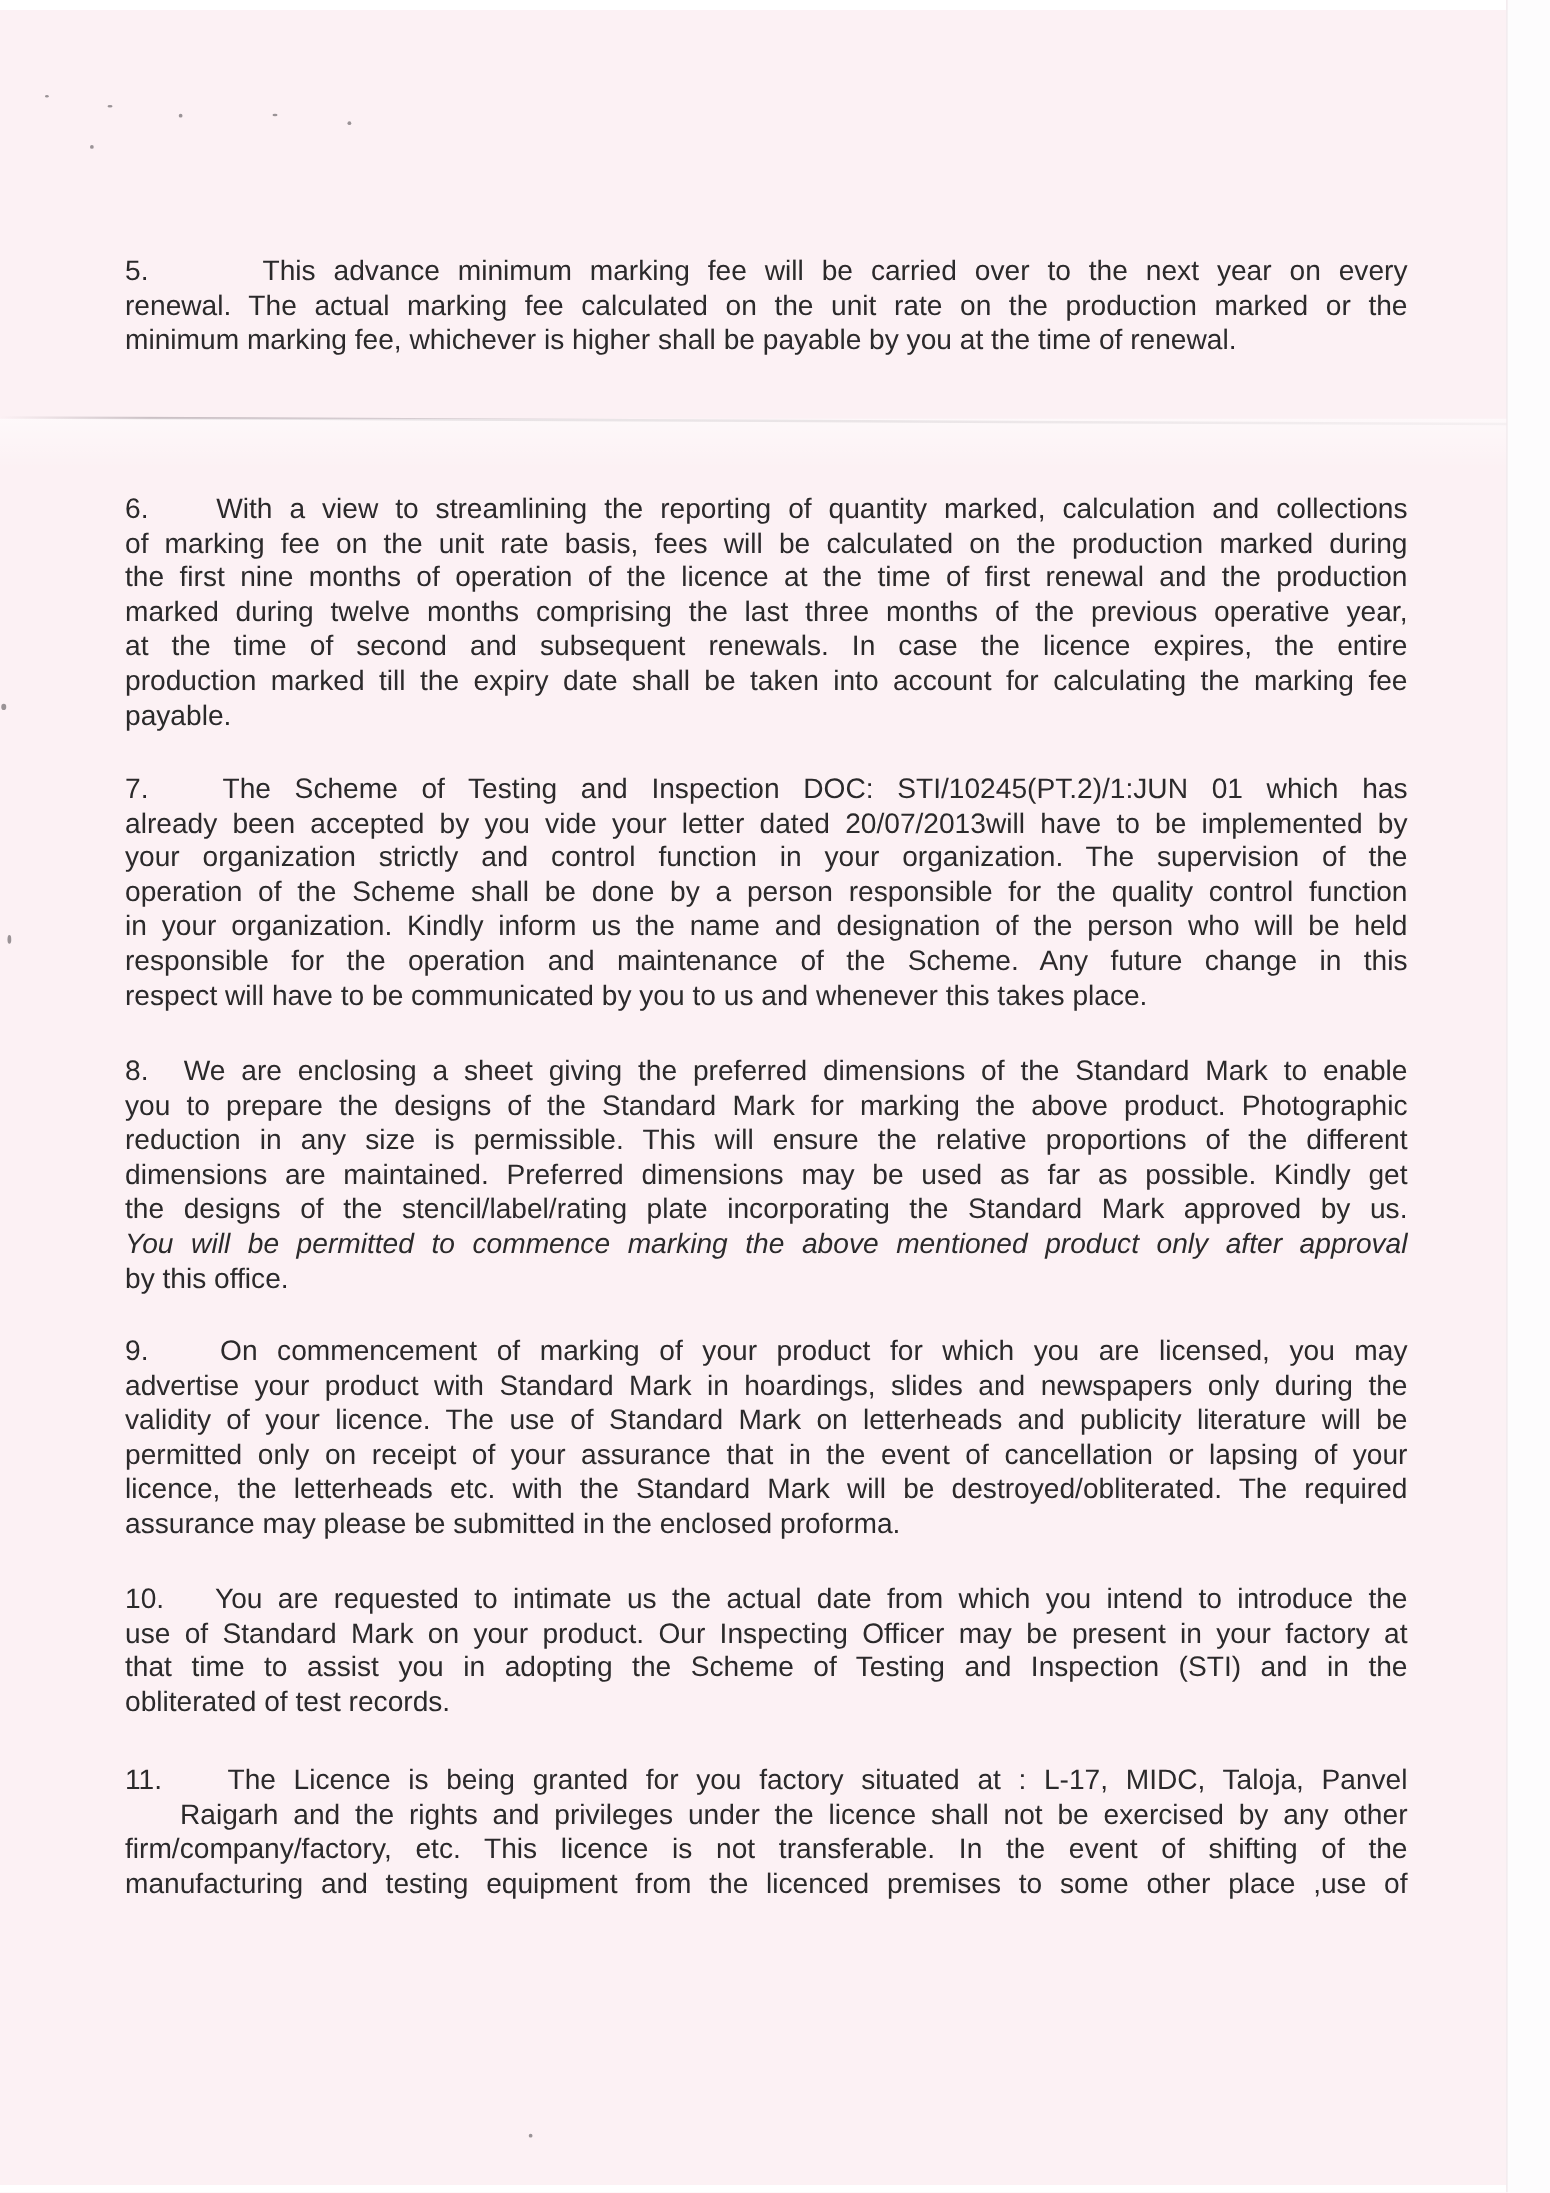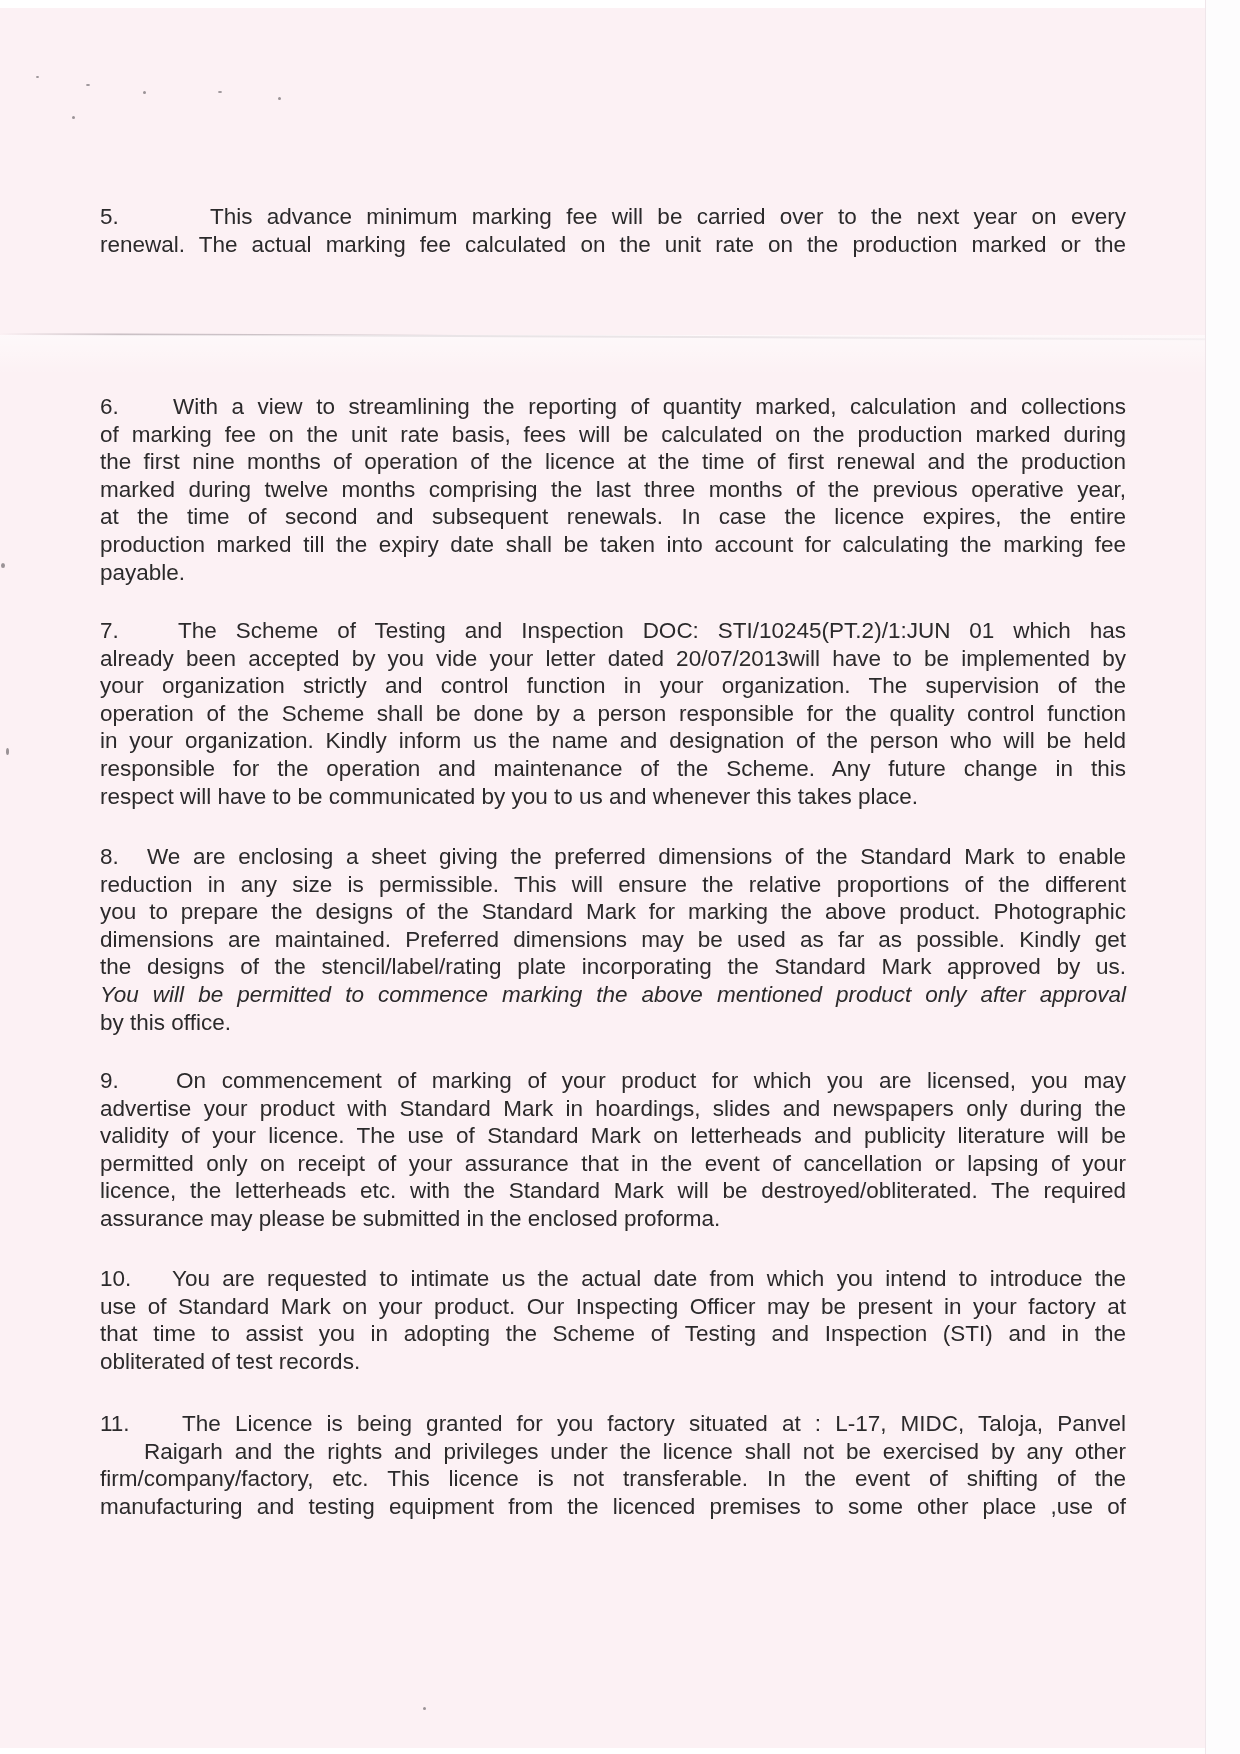--- a/index.html
+++ b/index.html
@@ -91,20 +91,21 @@
 <div class="speck" style="left:218px;top:91px;width:4px;height:2px;"></div>
 <div class="speck" style="left:278px;top:97px;width:3px;height:3px;"></div>
 <div class="speck" style="left:72px;top:116px;width:3px;height:3px;"></div>
 <div class="speck" style="left:1px;top:563px;width:4px;height:5px;"></div>
 <div class="speck" style="left:6px;top:748px;width:3px;height:7px;"></div>
 <div class="speck" style="left:423px;top:1707px;width:3px;height:3px;"></div>
 
 <div class="para" style="top:203px;">
   <span class="line" style="white-space: nowrap; word-spacing: 0px;"><span class="num" style="width:110px;">5.</span><span style="display:inline-block;width:916px;text-align:justify;text-align-last:justify;">This advance minimum marking fee will be carried over to the next year on every</span></span>
   <span class="line" style="white-space: nowrap; word-spacing: 0px;">renewal. The actual marking fee calculated on the unit rate on the production marked or the</span>
+  <span class="line last" style="white-space: nowrap; word-spacing: 0px;">minimum marking fee, whichever is higher shall be payable by you at the time of renewal.</span>
 </div>
 
 <div class="para" style="top:393px;">
   <span class="line" style="white-space: nowrap; word-spacing: 0px;"><span class="num" style="width:73px;">6.</span><span style="display:inline-block;width:953px;text-align:justify;text-align-last:justify;">With a view to streamlining the reporting of quantity marked, calculation and collections</span></span>
   <span class="line" style="white-space: nowrap; word-spacing: 0px;">of marking fee on the unit rate basis, fees will be calculated on the production marked during</span>
   <span class="line" style="white-space: nowrap; word-spacing: 0px;">the first nine months of operation of the licence at the time of first renewal and the production</span>
   <span class="line" style="white-space: nowrap; word-spacing: 0px;">marked during twelve months comprising the last three months of the previous operative year,</span>
   <span class="line" style="white-space: nowrap; word-spacing: 0px;">at the time of second and subsequent renewals. In case the licence expires, the entire</span>
   <span class="line" style="white-space: nowrap; word-spacing: 0px;">production marked till the expiry date shall be taken into account for calculating the marking fee</span>
   <span class="line last" style="white-space: nowrap; word-spacing: 0px;">payable.</span>
@@ -115,22 +116,22 @@
   <span class="line" style="white-space: nowrap; word-spacing: 0px;">already been accepted by you vide your letter dated 20/07/2013will have to be implemented by</span>
   <span class="line" style="white-space: nowrap; word-spacing: 0px;">your organization strictly and control function in your organization. The supervision of the</span>
   <span class="line" style="white-space: nowrap; word-spacing: 0px;">operation of the Scheme shall be done by a person responsible for the quality control function</span>
   <span class="line" style="white-space: nowrap; word-spacing: 0px;">in your organization. Kindly inform us the name and designation of the person who will be held</span>
   <span class="line" style="white-space: nowrap; word-spacing: 0px;">responsible for the operation and maintenance of the Scheme. Any future change in this</span>
   <span class="line last" style="white-space: nowrap; word-spacing: 0px;">respect will have to be communicated by you to us and whenever  this takes place.</span>
 </div>
 
 <div class="para" style="top:843px;">
   <span class="line" style="white-space: nowrap; word-spacing: 0px;"><span class="num" style="width:47px;">8.</span><span style="display:inline-block;width:979px;text-align:justify;text-align-last:justify;">We are enclosing a sheet giving the preferred dimensions of the Standard Mark to enable</span></span>
+  <span class="line" style="white-space: nowrap; word-spacing: 0px;">you to prepare the designs of the Standard Mark for marking the above product. Photographic</span>
   <span class="line" style="white-space: nowrap; word-spacing: 0px;">reduction in any size is permissible. This will ensure the relative proportions of the different</span>
-  <span class="line" style="white-space: nowrap; word-spacing: 0px;">you to prepare the designs of the Standard Mark for marking the above product. Photographic</span>
   <span class="line" style="white-space: nowrap; word-spacing: 0px;">dimensions are maintained. Preferred dimensions may be used as far as possible. Kindly get</span>
   <span class="line" style="white-space: nowrap; word-spacing: 0px;">the designs of the stencil/label/rating plate incorporating the Standard Mark approved by us.</span>
   <span class="line" style="white-space: nowrap; word-spacing: 0px; font-style: italic;">You will be permitted to commence marking the above mentioned product only after approval</span>
   <span class="line last" style="white-space: nowrap; word-spacing: 0px;">by this office.</span>
 </div>
 
 <div class="para" style="top:1067px;">
   <span class="line" style="white-space: nowrap; word-spacing: 0px;"><span class="num" style="width:76px;">9.</span><span style="display:inline-block;width:950px;text-align:justify;text-align-last:justify;">On commencement of marking of your product for which you are licensed, you may</span></span>
   <span class="line" style="white-space: nowrap; word-spacing: 0px;">advertise your product with Standard Mark in hoardings, slides and newspapers only during the</span>
   <span class="line" style="white-space: nowrap; word-spacing: 0px;">validity of your licence. The use of Standard Mark on letterheads and publicity literature will be</span>

